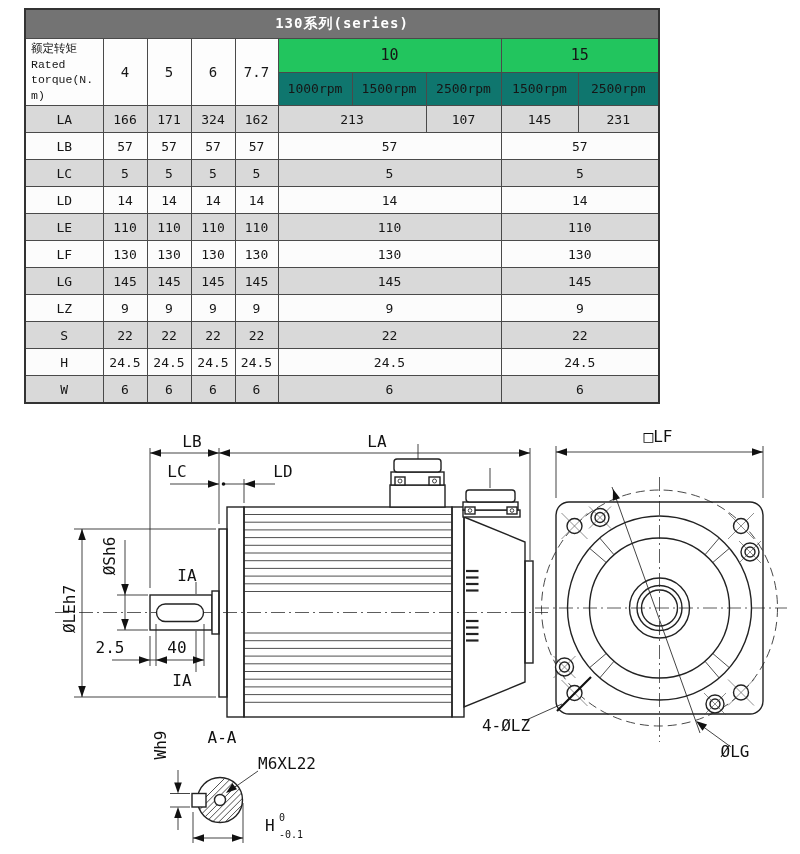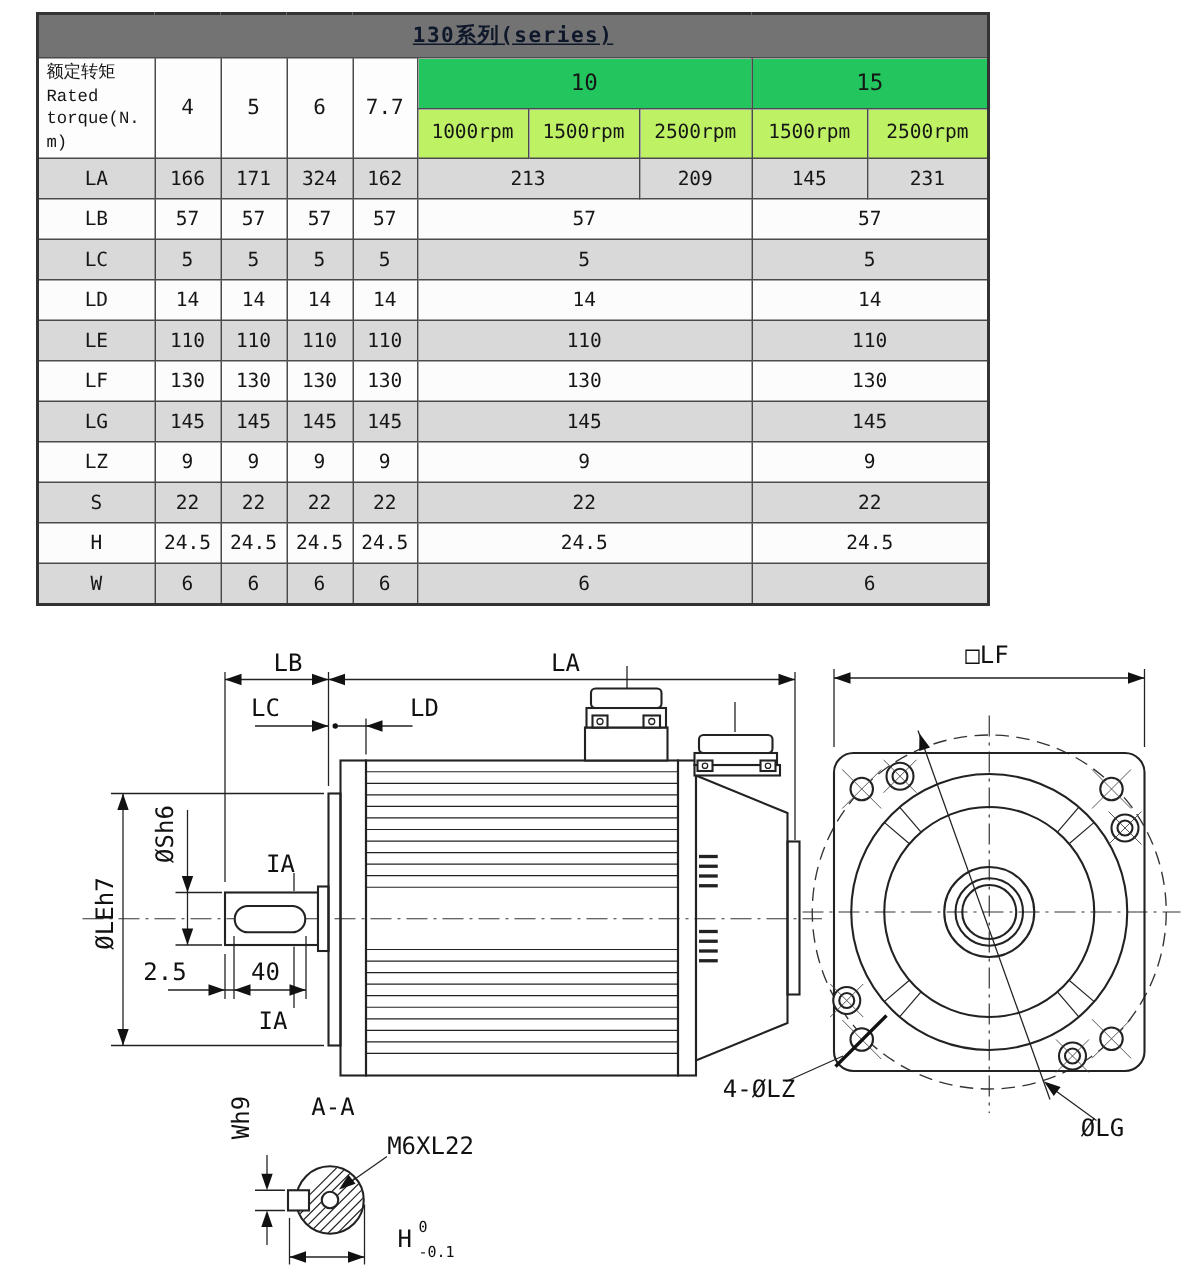--- a/index.html
+++ b/index.html
@@ -1,24 +1,24 @@
 <!DOCTYPE html>
 <html><head>
 <meta charset="utf-8">
 <style>
   html,body{margin:0;padding:0;width:800px;height:854px;background:#fff;overflow:hidden;
     font-family:"DejaVu Sans Mono","DejaVu Sans",monospace;}
   #spec-table{position:absolute;left:24px;top:8px;width:634px;}
   table{border-collapse:collapse;width:634px;table-layout:fixed;color:#161616;border:2px solid #333;}
   th,td{border:1px solid #4a4a4a;text-align:center;padding:0;font-weight:normal;overflow:hidden;white-space:nowrap;}
-  th.title{background:#737373;color:#0f172a;height:28px;font-size:14px;font-weight:bold;letter-spacing:1px;text-decoration:underline;}
+  th.title{background:#737373;color:#ffffff;height:28px;font-size:14px;font-weight:bold;letter-spacing:1px;}
   th.corner{text-align:left;padding:2px 2px 2px 5px;font-size:11.5px;line-height:1.35;background:#fdfdfd;white-space:normal;font-family:Liberation Mono, monospace;}
   th.numh{font-size:14px;background:#fdfdfd;}
   th.grp{height:31px;font-size:15px;background:#22c55e;}
-  th.sub{height:31px;font-size:13px;background:#bef264;margin-top:35px;}
+  th.sub{height:31px;font-size:13px;background:#0f766e;margin-top:35px;}
   tbody th,tbody td{height:26px;font-size:13px;}
   tbody tr.g{background:#d9d9d9;}
   tbody tr.w{background:#fcfcfc;}
   #drawing{position:absolute;left:0;top:400px;width:800px;height:454px;}
   .o{fill:none;stroke:#222;stroke-width:1.4;}
   .of{fill:#fff;stroke:#222;stroke-width:1.4;}
   .d{stroke:#222;stroke-width:.85;fill:none;}
   .cl{stroke:#333;stroke-width:.8;stroke-dasharray:14 4 2 4;fill:none;}
   .dash{stroke:#333;stroke-width:.9;stroke-dasharray:9 5;fill:none;}
   .fin{stroke:#222;stroke-width:.8;}
@@ -68,21 +68,21 @@
         </tr>
     </thead>
     <tbody id="tbody">
         <tr class="g">
           <th class="rl">LA</th>
           <td>166</td>
           <td>171</td>
           <td>324</td>
           <td>162</td>
           <td colspan="2">213</td>
-          <td>209</td>
+          <td>107</td>
           <td>145</td>
           <td>231</td>
         </tr>
         <tr class="w">
           <th class="rl">LB</th>
           <td>57</td>
           <td>57</td>
           <td>57</td>
           <td>57</td>
           <td colspan="3">57</td>

